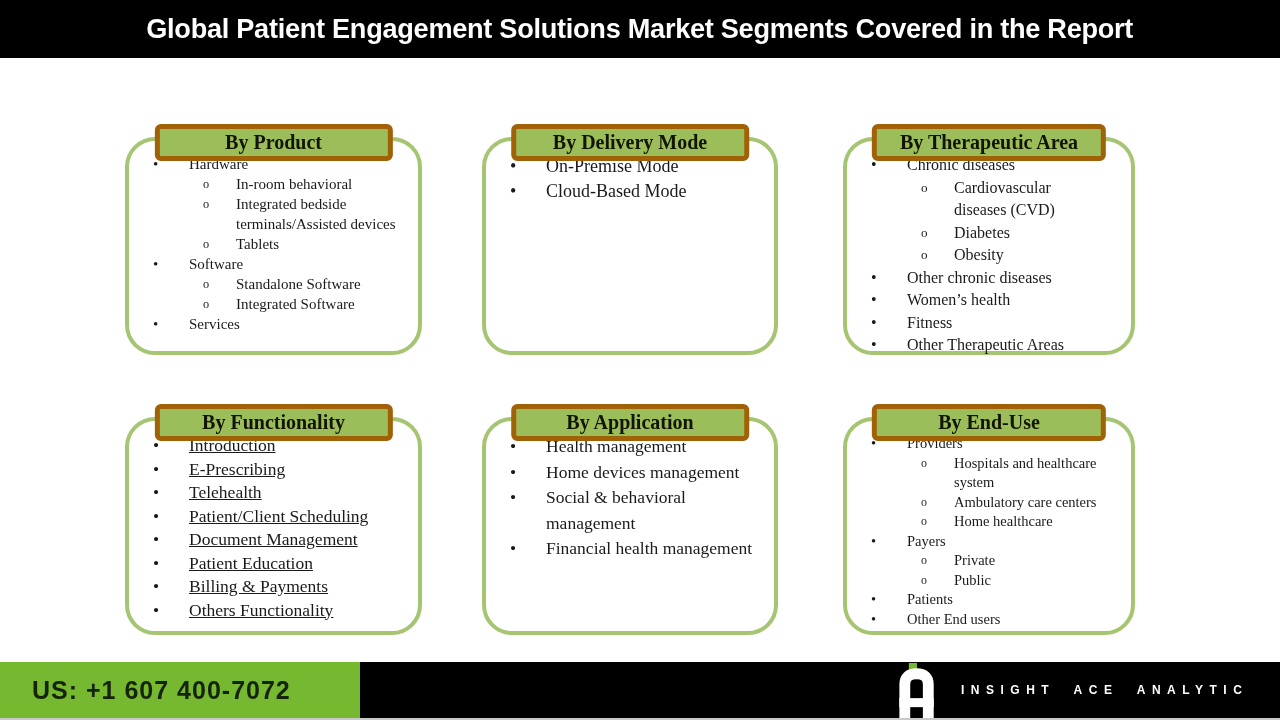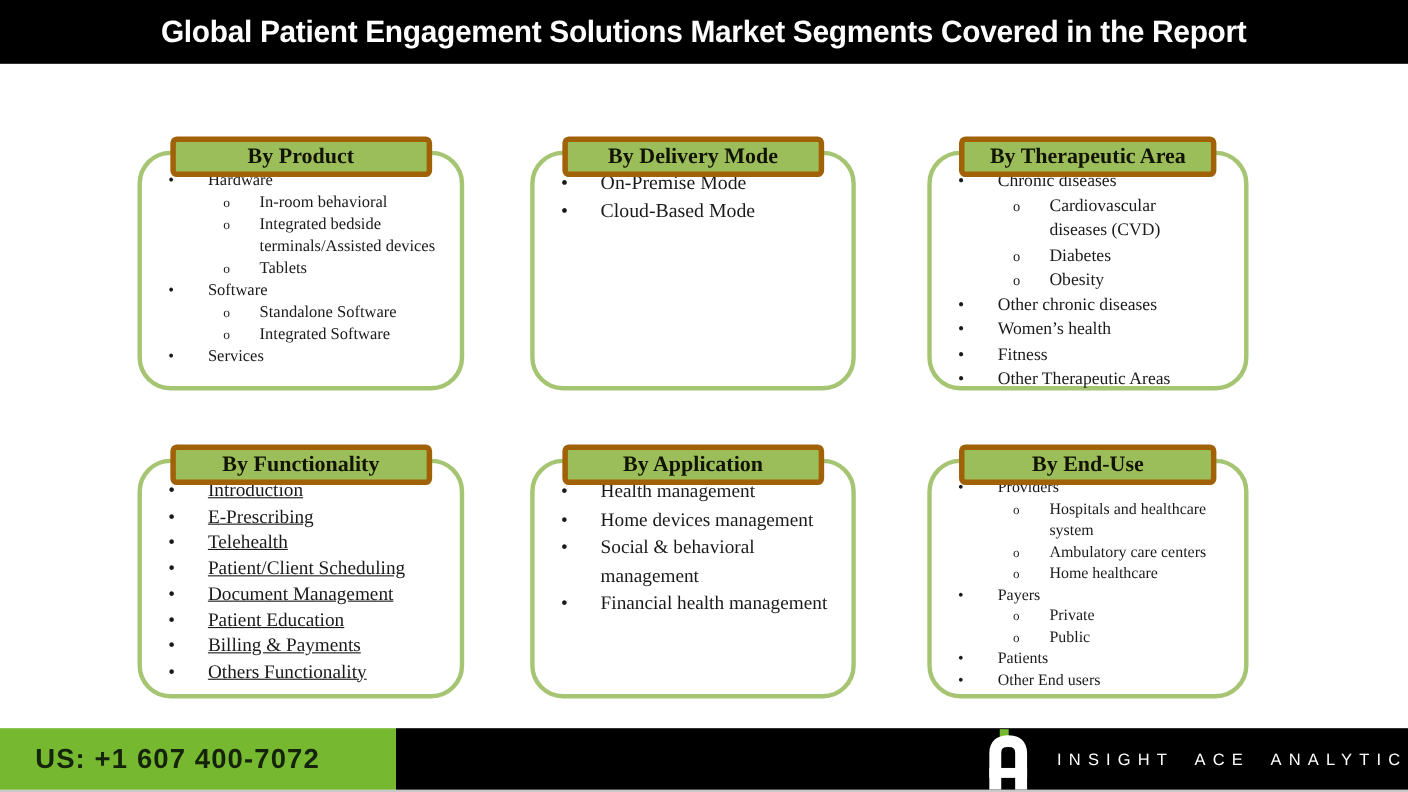--- a/index.html
+++ b/index.html
@@ -63,21 +63,21 @@
     box-sizing:border-box;padding-left:32px;
     font-family:"Liberation Sans","DejaVu Sans",sans-serif;
     font-weight:bold;font-size:25px;color:#14230a;letter-spacing:1px;
   }
   .footer-brand{
     flex:1;height:56px;background:#000000;display:flex;align-items:center;
   }
   .logo{margin-left:537px;width:40px;height:56px;flex:0 0 auto;}
   .brand-name{
     margin-left:24px;font-family:"Liberation Sans","DejaVu Sans",sans-serif;
-    font-weight:normal;font-size:15px;color:#ffffff;letter-spacing:6.5px;
+    font-weight:bold;font-size:12px;color:#ffffff;letter-spacing:6.5px;
     word-spacing:9px;white-space:nowrap;
   }
   .bottom-strip{position:absolute;left:0;top:718px;width:1280px;height:2px;background:#c9c9c9;}
 </style>
 </head>
 <body>
 
 <header class="topbar">
   <h1>Global Patient Engagement Solutions Market Segments Covered in the Report</h1>
 </header>

